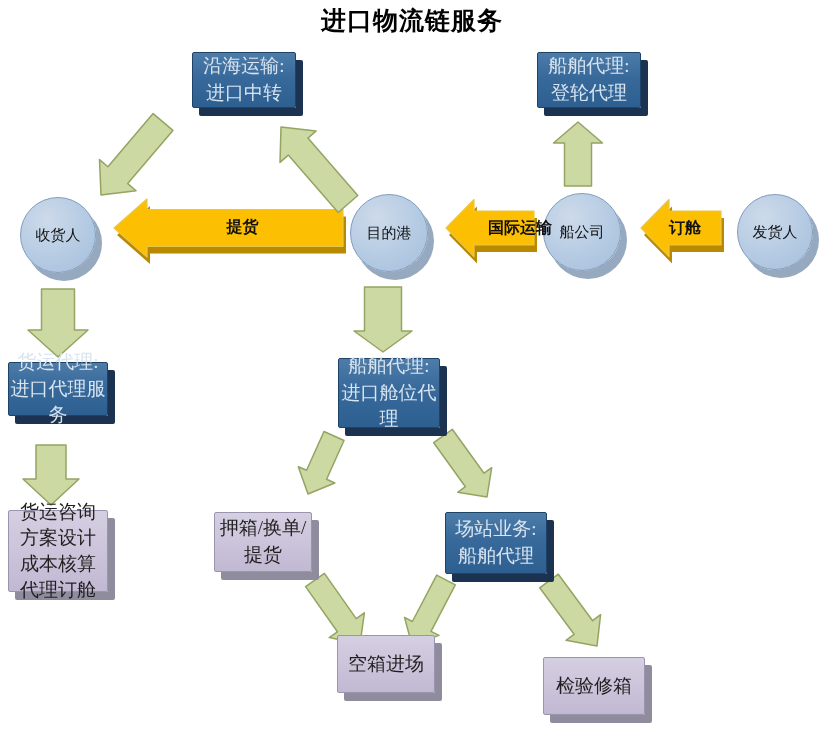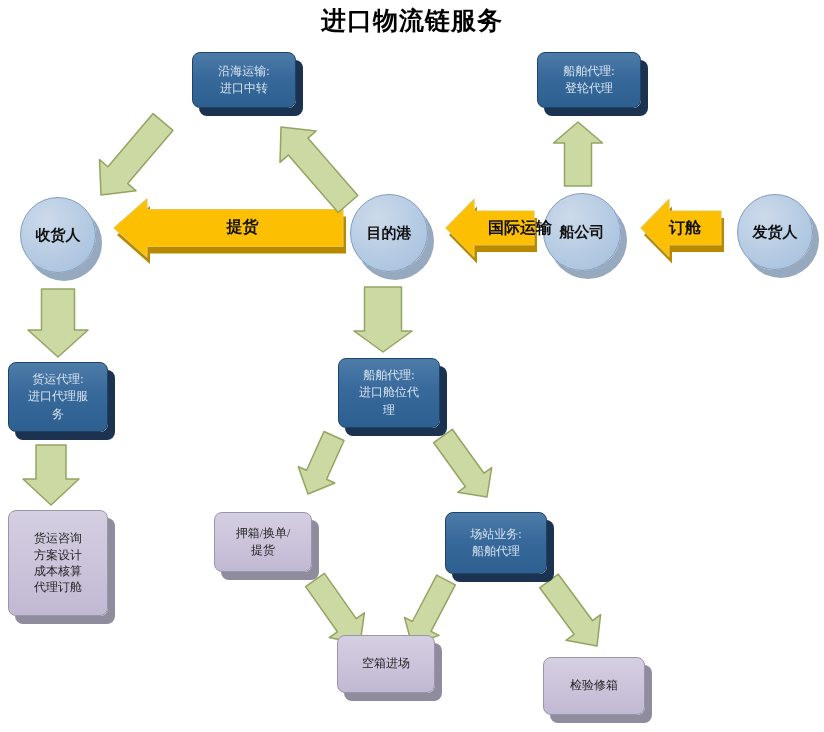--- a/index.html
+++ b/index.html
@@ -9,36 +9,36 @@
   }
   #page-title{
     position:absolute;left:0;top:4px;width:100%;text-align:center;
     font-size:25px;font-weight:bold;color:#000;letter-spacing:1px;
   }
   #arrows-layer{position:absolute;left:0;top:0;}
   .node{
     position:absolute;display:flex;align-items:center;justify-content:center;
     text-align:center;white-space:pre-line;box-sizing:border-box;
   }
-  .box{line-height:1.42;font-size:12px;border-radius:8px;}
+  .box{line-height:1.42;font-size:19px;border-radius:2px;}
   .blue{
     background:linear-gradient(180deg,#4d7ca8 0%,#38699b 45%,#2e5f91 100%);
     border:1px solid #1d4368;color:#d8e4f0;
     box-shadow:7px 8px 0 #1b3350;
   }
   .purple{
     background:linear-gradient(180deg,#d5cfe2 0%,#cbc3da 55%,#c1b8d2 100%);
     border:1px solid #9b94ae;color:#1f1f1f;
     box-shadow:7px 8px 0 #8f8c9d;
   }
   .circle{
     border-radius:50%;
     background:radial-gradient(circle at 35% 30%,#cddaea 0%,#b5cbe3 55%,#a6bedd 100%);
     border:1px solid #7f9cbd;color:#111;
-    font-size:15px;font-weight:bold;
+    font-size:15px;font-weight:normal;
     box-shadow:6px 8px 0 #96a9bf;
   }
   .edge-label{
     position:absolute;text-align:center;font-size:16px;font-weight:bold;
     color:#111;line-height:20px;
   }
 </style>
 </head>
 <body>
 
@@ -67,36 +67,36 @@
   <div id="page-title">进口物流链服务</div>
 
   <div class="node box blue" style="left:192px;top:52px;width:104px;height:56px">
     <span>沿海运输:
 进口中转</span>
   </div>
   <div class="node box blue" style="left:537px;top:52px;width:104px;height:56px">
     <span>船舶代理:
 登轮代理</span>
   </div>
-  <div class="node box blue" style="left:8px;top:362px;width:100px;height:70px">
+  <div class="node box blue" style="left:8px;top:362px;width:100px;height:54px">
     <span>货运代理:
 进口代理服
 务</span>
   </div>
   <div class="node box blue" style="left:338px;top:358px;width:102px;height:70px">
     <span>船舶代理:
 进口舱位代
 理</span>
   </div>
   <div class="node box blue" style="left:445px;top:512px;width:102px;height:62px">
     <span>场站业务:
 船舶代理</span>
   </div>
 
-  <div class="node box purple" style="left:8px;top:510px;width:100px;height:106px;line-height:1.36">
+  <div class="node box purple" style="left:8px;top:510px;width:100px;height:82px;line-height:1.36">
     <span>货运咨询
 方案设计
 成本核算
 代理订舱</span>
   </div>
   <div class="node box purple" style="left:214px;top:512px;width:98px;height:60px">
     <span>押箱/换单/
 提货</span>
   </div>
   <div class="node box purple" style="left:337px;top:635px;width:98px;height:58px">

